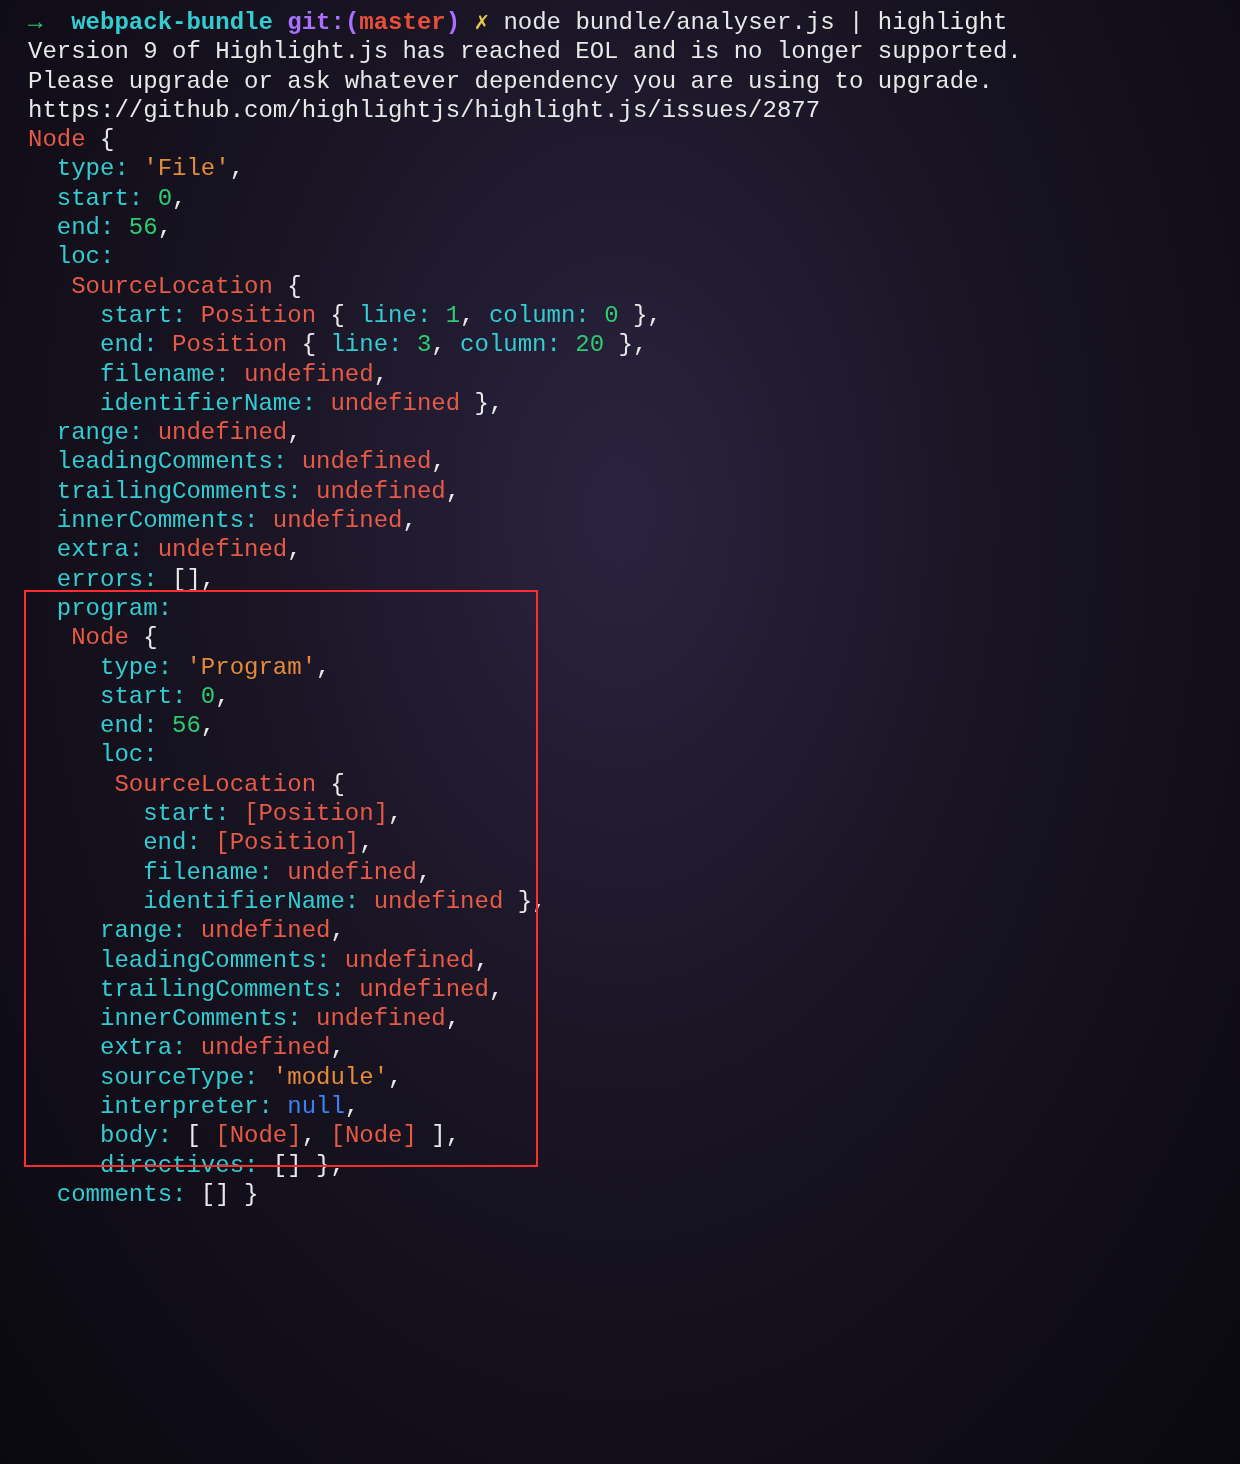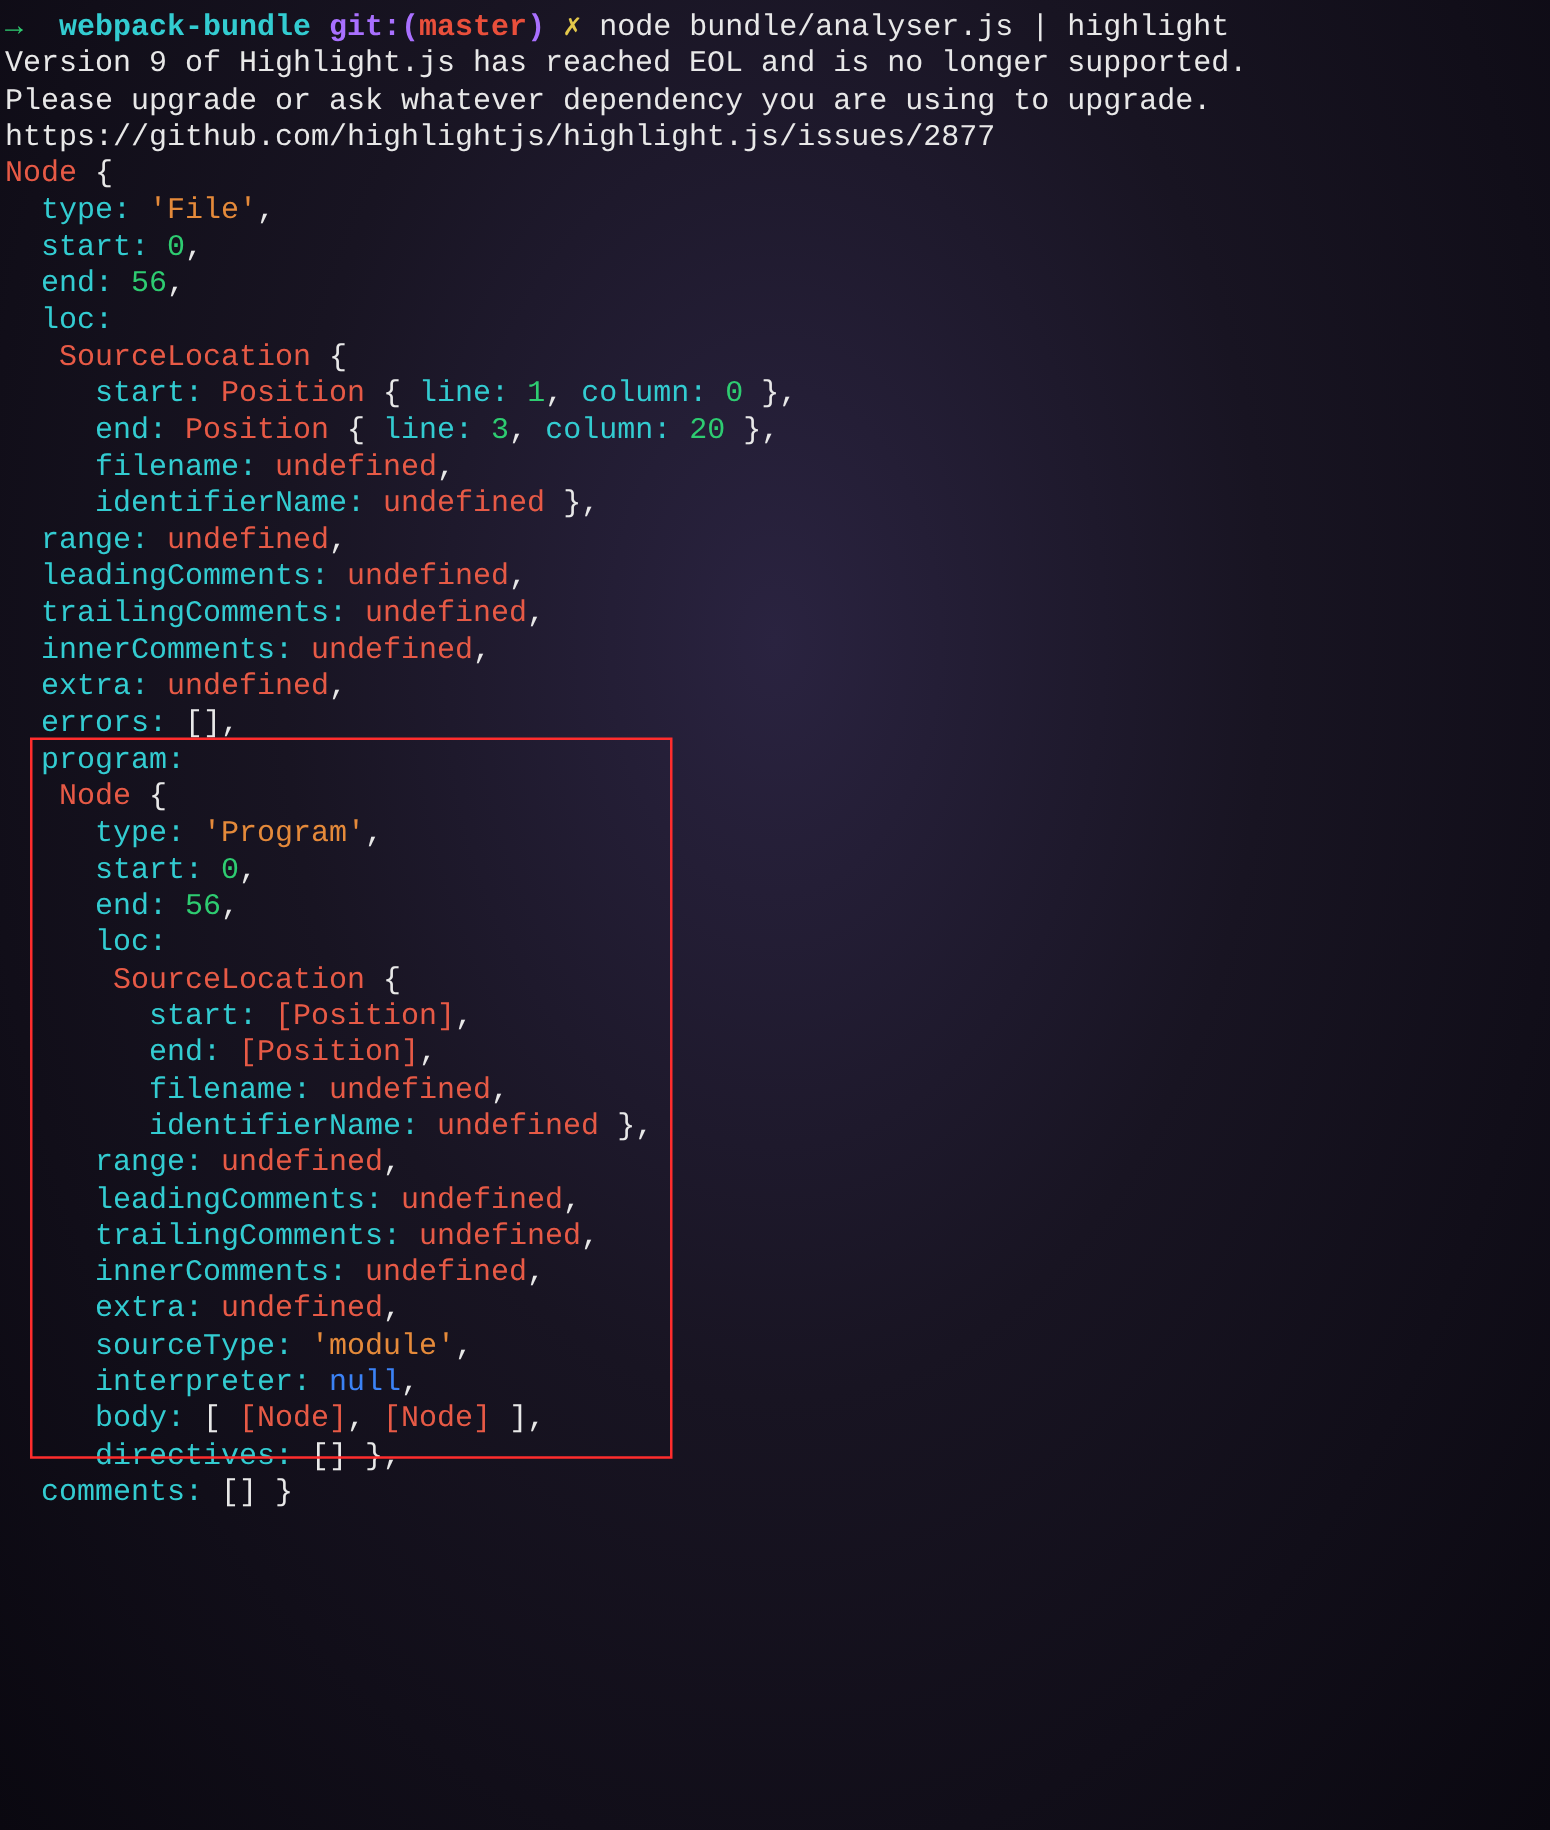--- a/index.html
+++ b/index.html
@@ -9,21 +9,21 @@
     height: 1464px;
     background: radial-gradient(ellipse at 50% 35%, #2a2340 0%, #181422 45%, #0a0810 100%);
     font-family: "Menlo", "Consolas", "Courier New", monospace;
     font-size: 24px;
     line-height: 29.3px;
     color: #e8e8e8;
     overflow: hidden;
   }
   pre {
     margin: 0;
-    padding: 8px 4px;
+    padding: 8px 28px;
     white-space: pre;
     font-family: inherit;
     font-size: inherit;
     line-height: inherit;
   }
   .arrow   { color: #2ecc71; }
   .dir     { color: #33ccd1; font-weight: bold; }
   .git     { color: #a970ff; font-weight: bold; }
   .branch  { color: #e94f3b; font-weight: bold; }
   .x       { color: #e4c94b; }

